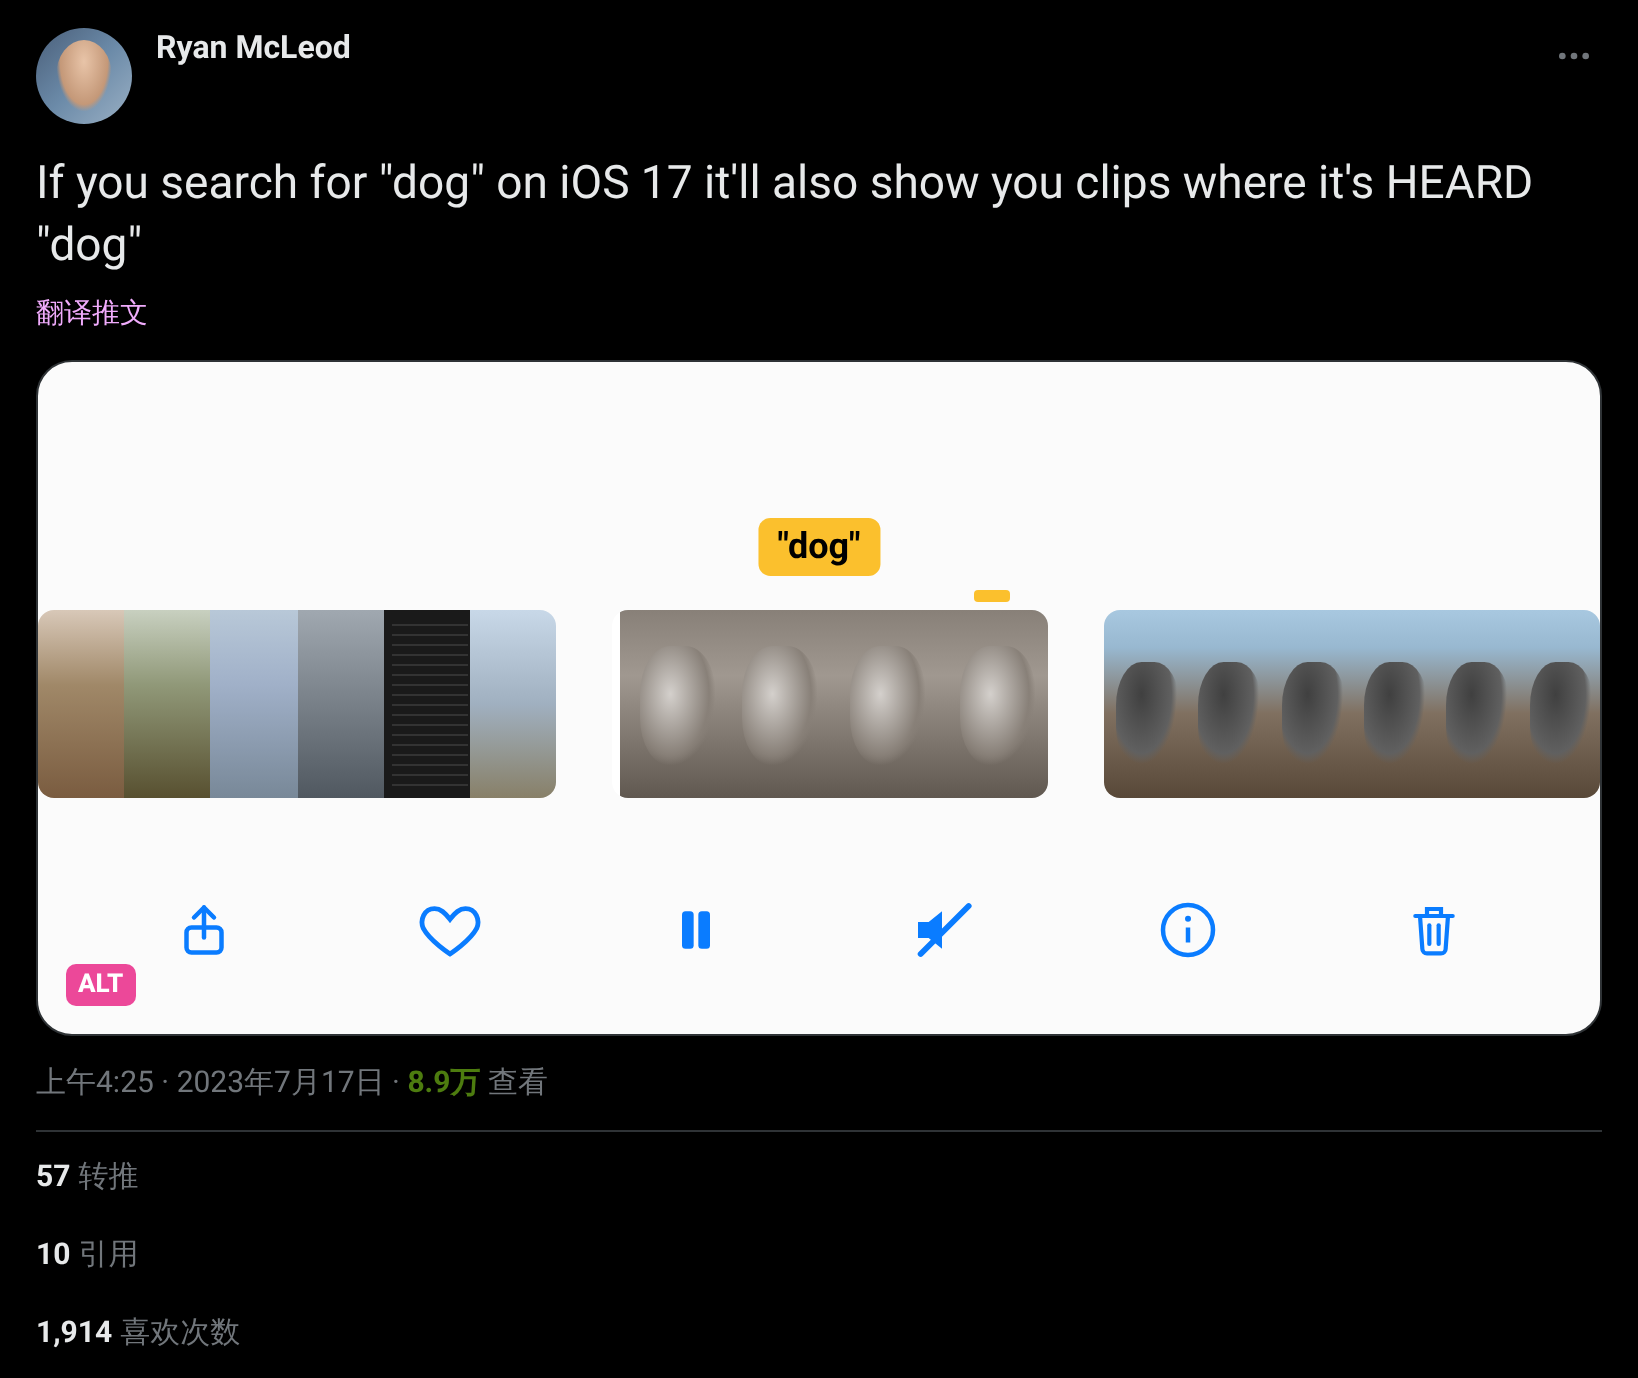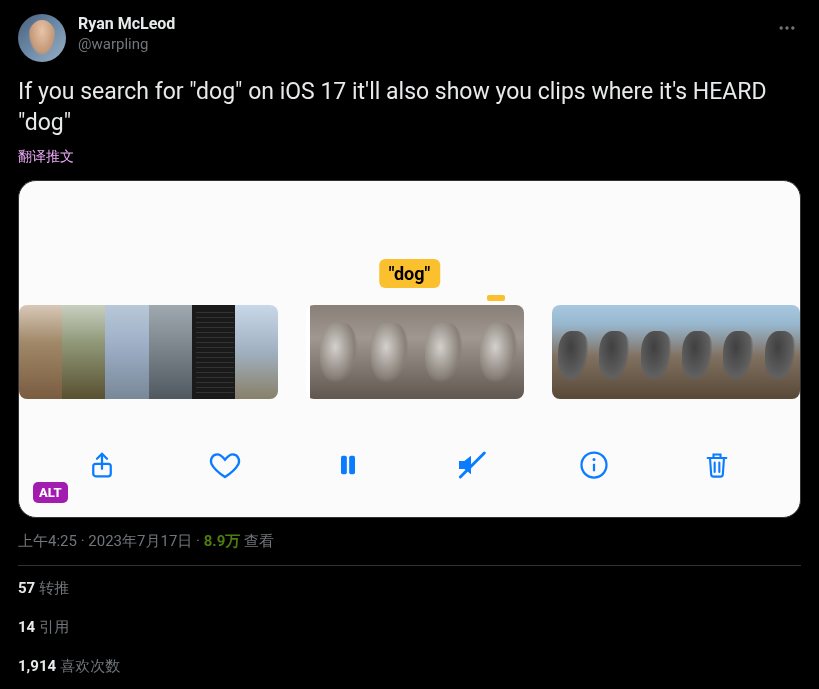--- a/index.html
+++ b/index.html
@@ -31,21 +31,21 @@
   .avatar::after {
     content: "";
     position: absolute;
     left: 10px; top: 6px; width: 28px; height: 36px;
     background: radial-gradient(ellipse at 50% 30%, #e8c4a8 0%, #c49878 60%, transparent 70%);
     border-radius: 50% 50% 40% 40%;
   }
   .user {
     flex: 1;
     display: flex;
-    flex-direction: column;
+    flex-direction: row;
     line-height: 1.3;
   }
   .display-name {
     font-weight: 700;
     font-size: 16px;
     color: #e7e9ea;
   }
   .handle {
     font-size: 15px;
     color: #71767b;
@@ -153,21 +153,21 @@
     display: flex;
     align-items: center;
     justify-content: center;
     cursor: pointer;
     color: #0a7cff;
   }
   .alt-badge {
     position: absolute;
     left: 14px;
     bottom: 14px;
-    background: #a21caf;
+    background: #ec4899;
     color: #fff;
     font-size: 13px;
     font-weight: 800;
     padding: 3px 6px;
     border-radius: 5px;
     cursor: pointer;
   }
   .meta-row {
     margin-top: 14px;
     font-size: 15px;
@@ -198,21 +198,20 @@
 </style>
 </head>
 <body>
 
 <div class="tweet">
 
   <div class="header">
     <div class="avatar"></div>
     <div class="user">
       <span class="display-name">Ryan McLeod</span>
-      <span class="handle">@warpling</span>
     </div>
     <div class="more">
       <svg width="20" height="20" viewBox="0 0 24 24" fill="currentColor">
           <circle cx="5" cy="12" r="2"></circle>
           <circle cx="12" cy="12" r="2"></circle>
           <circle cx="19" cy="12" r="2"></circle>
         </svg>
     </div>
   </div>
 
@@ -296,18 +295,18 @@
   </div>
 
   <div class="meta-row">
     <span>上午4:25</span><span> · </span><span>2023年7月17日</span><span> · </span><span class="views-num">8.9万</span><span> 查看</span>
   </div>
 
   <div class="divider"></div>
 
   <div class="stats-row">
     <span><span class="num">57</span><span>转推</span></span>
-    <span><span class="num">14</span><span>引用</span></span>
+    <span><span class="num">10</span><span>引用</span></span>
     <span><span class="num">1,914</span><span>喜欢次数</span></span>
     <span><span class="num">67</span><span>书签</span></span>
   </div>
 
 </div>
 
 </body></html>

